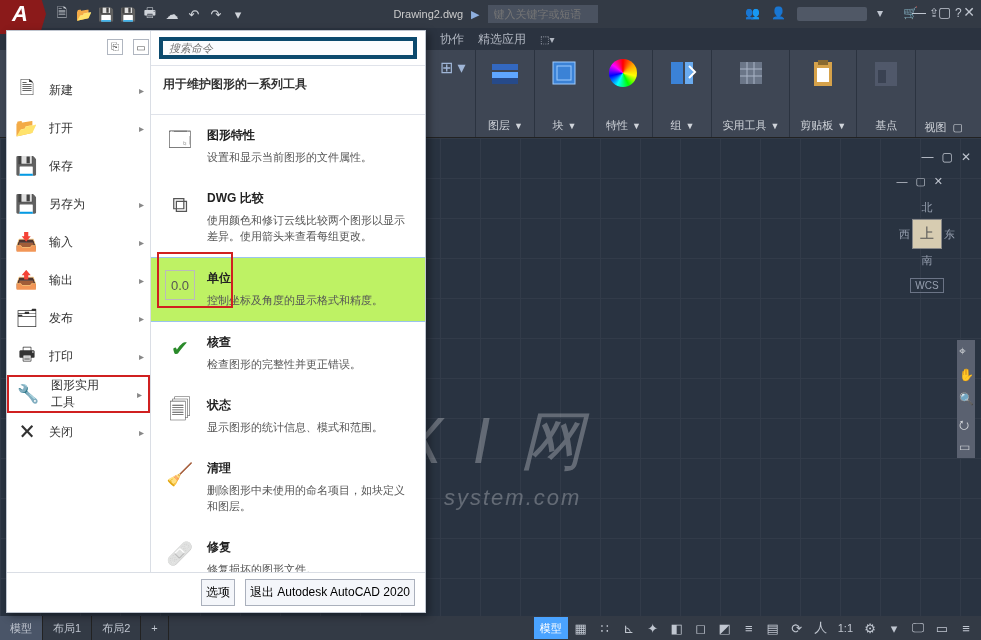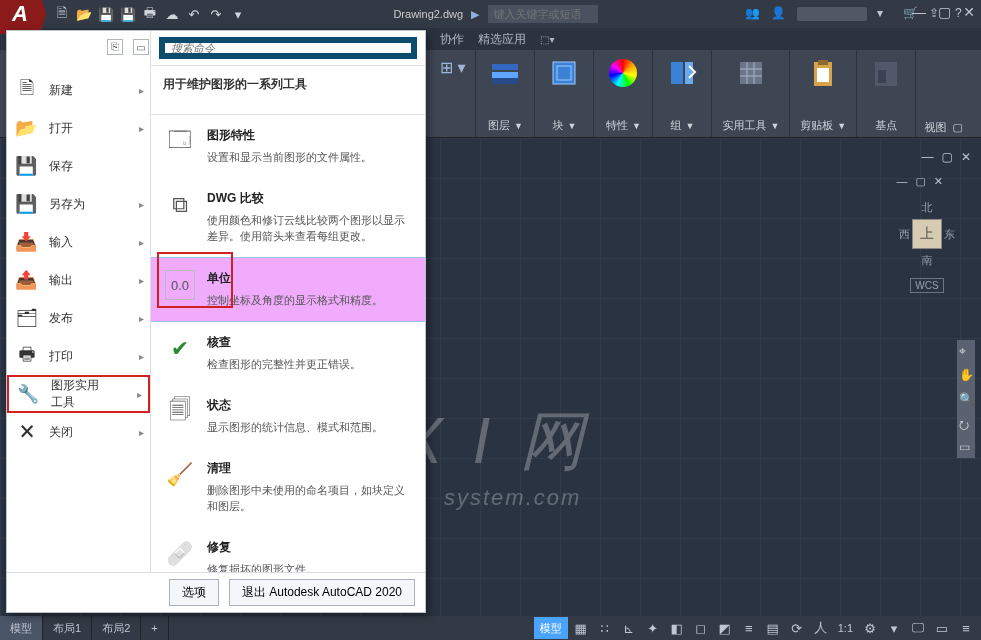--- a/index.html
+++ b/index.html
@@ -60,34 +60,34 @@
 .app-menu-panel .tiny-ic { width:16px; height:16px; border:1px solid #b0b6c0; font-size:10px; display:flex; align-items:center; justify-content:center; color:#555; cursor:pointer; }
 .app-menu-panel .body { flex:1; display:flex; overflow:hidden; }
 .app-menu-left { width:144px; border-right:1px solid #dadee5; padding-top:40px; }
 .app-menu-left .mitem { height:38px; display:flex; align-items:center; padding:0 8px; gap:10px; font-size:12px; color:#333; cursor:pointer; position:relative; }
 .app-menu-left .mitem .micon { width:24px; height:24px; display:flex; align-items:center; justify-content:center; font-size:18px; }
 .app-menu-left .mitem .arrow { position:absolute; right:6px; color:#888; font-size:10px; }
 .app-menu-left .mitem.highlight { border:2px solid #d02020; }
 
 .app-menu-right { flex:1; display:flex; flex-direction:column; }
 .app-menu-right .search-row { padding:6px 8px; border-bottom:1px solid #e0e3ea; }
-.app-menu-right .search-box { width:100%; height:22px; border:6px solid #0c4a6e; font-size:11px; font-style:italic; color:#888; padding:0 6px 0 6px; background:#fbfcfe no-repeat right 4px center; }
+.app-menu-right .search-box { width:100%; height:22px; border:4px solid #0c4a6e; font-size:11px; font-style:italic; color:#888; padding:0 6px 0 6px; background:#fbfcfe no-repeat right 4px center; }
 .app-menu-right .section-title { font-size:12px; font-weight:bold; padding:10px 12px 21px; color:#333; border-bottom:1px solid #e0e3ea; }
 
 .tool-list { flex:1; overflow:hidden; }
 .tool-item { display:flex; gap:12px; padding:12px 14px; cursor:pointer; border-bottom:1px solid transparent; }
-.tool-item.selected-hl { background:#f0abfc; border-top:1px solid #9ac4ef; border-bottom:1px solid #9ac4ef; position:relative; }
+.tool-item.selected-hl { background:#bef264; border-top:1px solid #9ac4ef; border-bottom:1px solid #9ac4ef; position:relative; }
 .tool-item.selected-hl::before { content:""; position:absolute; left:6px; top:-6px; width:72px; height:52px; border:2px solid #d02020; pointer-events:none; }
 .tool-item .ticon { width:30px; height:30px; flex-shrink:0; display:flex; align-items:center; justify-content:center; font-size:13px; color:#555; border:1px solid #bbb; }
 .tool-item .ticon.noborder { border:none; font-size:22px; }
 .tool-item .ttext .tt-title { font-size:12px; font-weight:bold; color:#222; }
 .tool-item .ttext .tt-desc { font-size:11px; color:#555; line-height:1.4; margin-top:6px; }
 
 .app-menu-footer { height:40px; border-top:1px solid #dadee5; display:flex; justify-content:flex-end; align-items:center; gap:10px; padding:0 10px; }
-.app-menu-footer button { font-size:12px; padding:4px 12px; background:#f4f6fa; border:1px solid #aab0bc; cursor:pointer; }
+.app-menu-footer button { font-size:12px; padding:4px 4px; background:#f4f6fa; border:1px solid #aab0bc; cursor:pointer; }
 
 
 .status-bar { position:absolute; left:0; right:0; bottom:0; height:24px; background:#333a45; display:flex; align-items:center; font-size:11px; color:#c0c6d0;justify-content:flex-end; }
 .status-bar .stab { padding:0 10px; height:100%; display:flex; align-items:center; cursor:pointer; border-right:1px solid #222; }
 .status-bar .stab.active { background:#4a5568; }
 .status-bar .spacer { flex:1; }
 .status-bar .sicon { width:22px; height:22px; display:flex; align-items:center; justify-content:center; cursor:pointer; font-size:13px; }
 .status-bar .sicon.blue { background:#4aa3ff; color:#fff; }
 .status-bar .sgroup { display:flex; gap:2px; align-items:center; padding:0 4px; }
 

